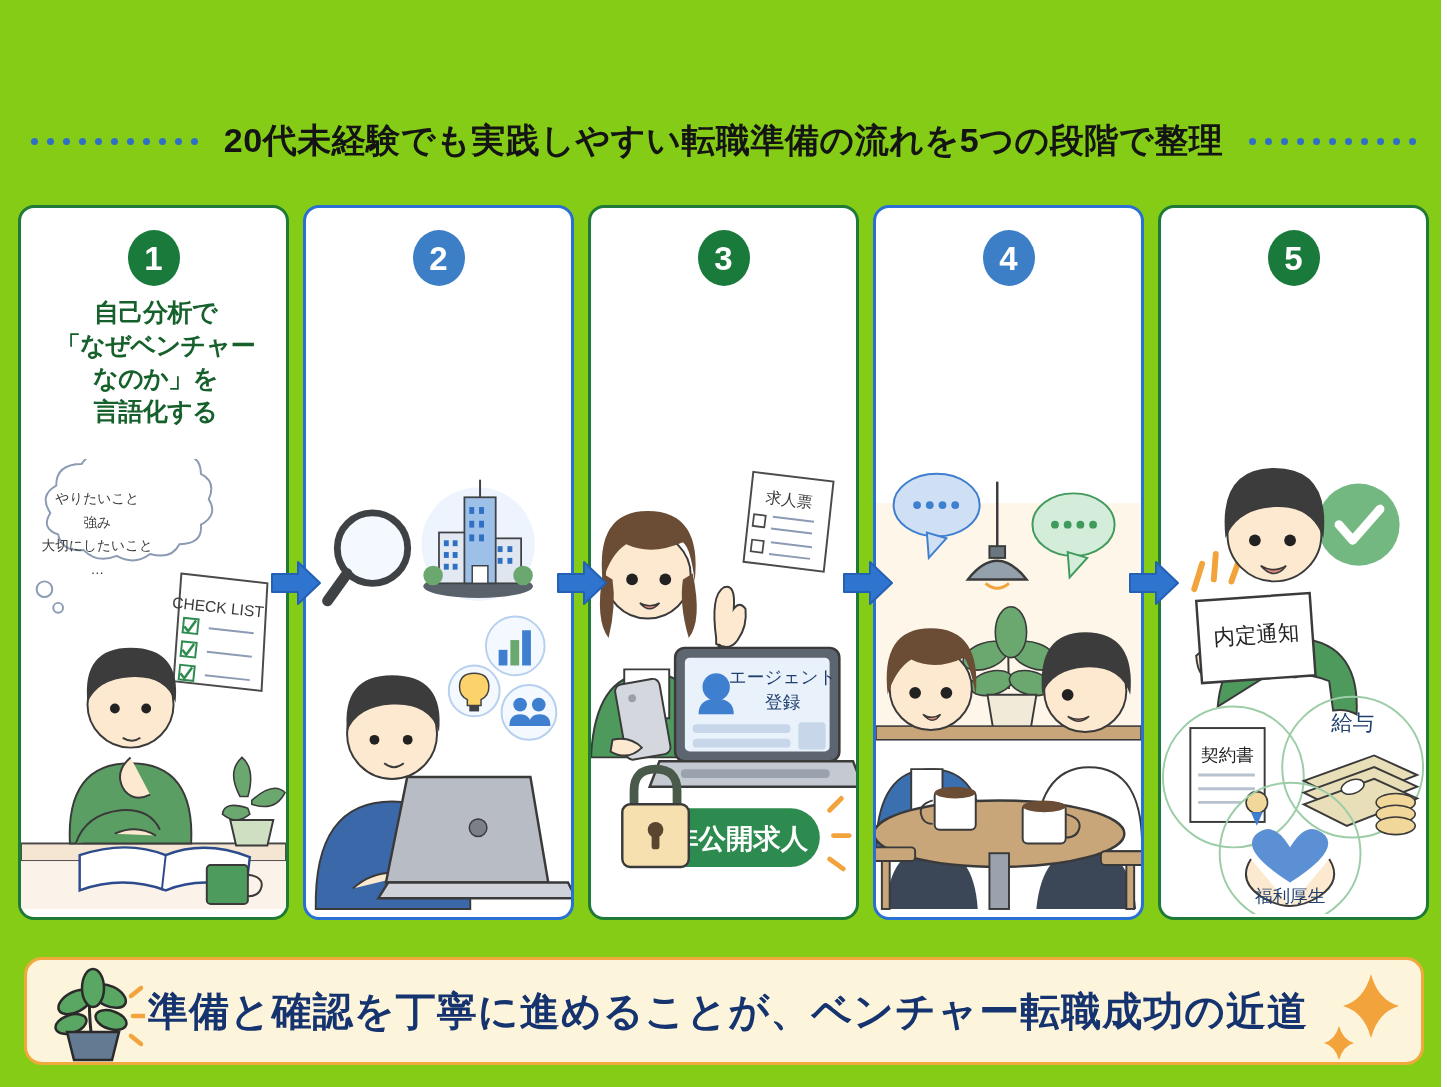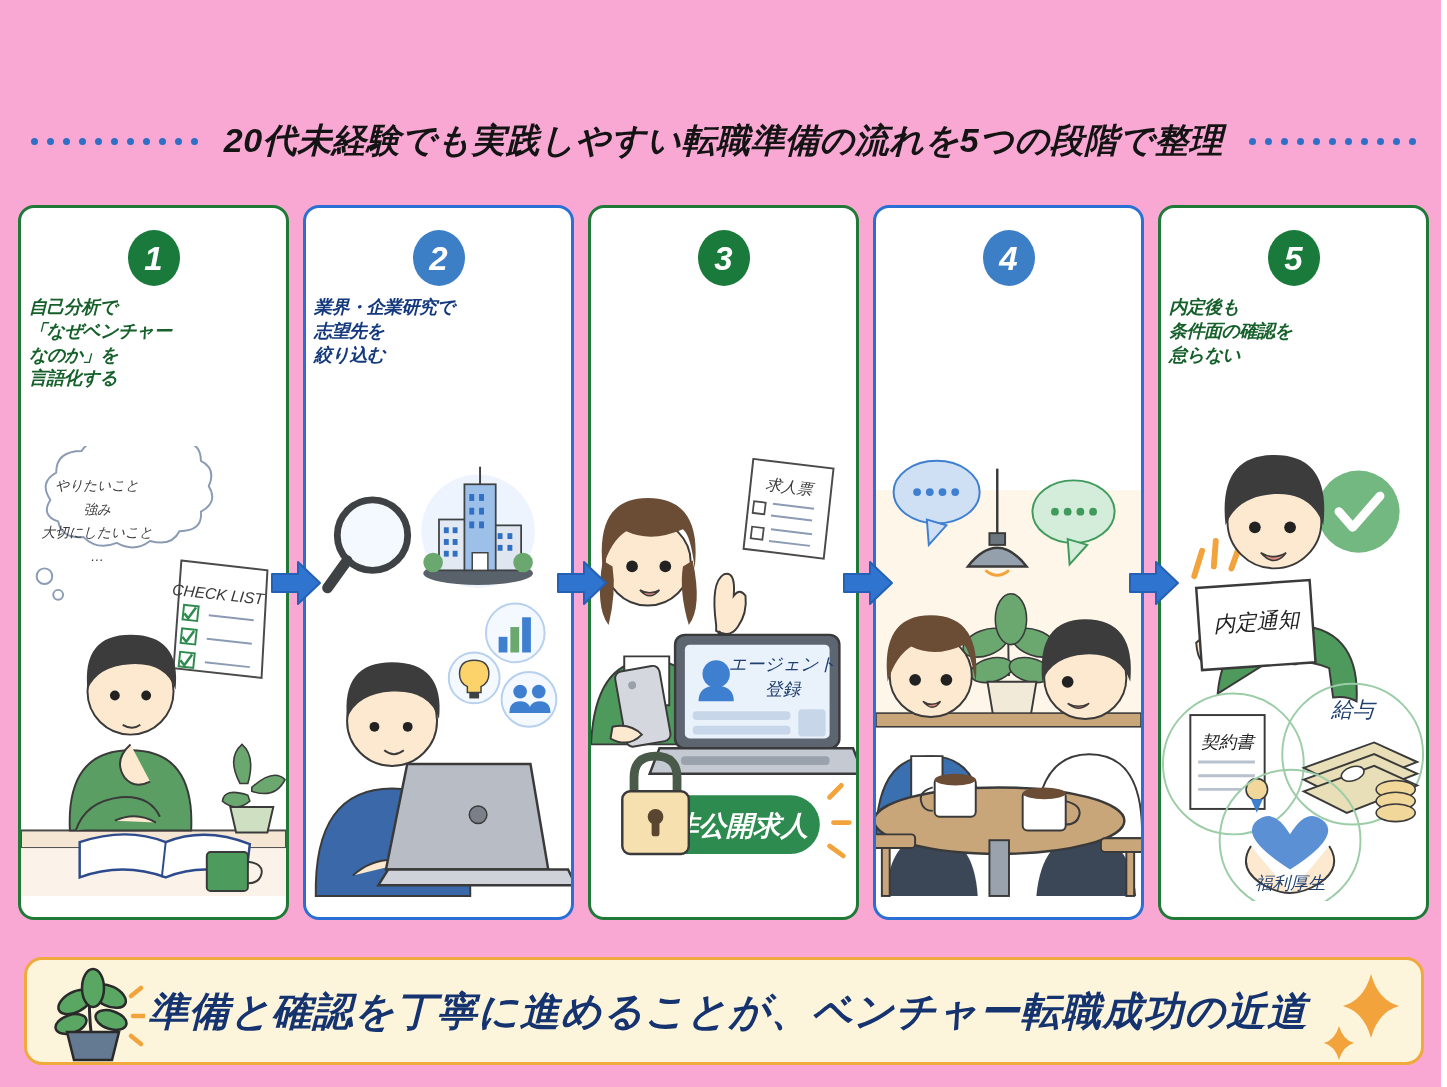--- a/index.html
+++ b/index.html
@@ -3,21 +3,21 @@
 <meta charset="utf-8">
 <title>転職準備の流れ</title>
 <style>
   * { box-sizing: border-box; margin: 0; padding: 0; }
   html, body {
     width: 1447px; height: 1087px;
     background: #ffffff;
     font-family: "Liberation Sans", "DejaVu Sans", sans-serif;
     overflow: hidden;
   }
-  .page { position: relative; width: 1441px; height: 1087px; background:#f9a8d4;font-style:italic; }
+  .page { position: relative; width: 1441px; height: 1087px; background:#84cc16; }
 
   
   .header {
     position: absolute; top: 118px; left: 0; width: 1447px;
     display: flex; align-items: center; justify-content: center; gap: 26px;
   }
   .dots { display: flex; align-items: center; gap: 9px; }
   .dots i { display:block; width: 7px; height: 7px; border-radius: 50%; background: #2f6fc4; }
   .header-title {
     font-size: 34px; font-weight: 700; color: #141414;
@@ -45,27 +45,28 @@
     width: 52px; height: 56px; border-radius: 50%;
     background: #1a7a3c; color: #fff;
     font-size: 33px; font-weight: 700;
     display: flex; align-items: center; justify-content: center;
     line-height: 1;
   }
   .card.blue .num { background: #3d7fc6; }
 
   .card-title {
     position: absolute; top: 88px; left: 8px; right: 4px;
-    font-size: 18px; font-weight: 700; line-height: 1.32;
+    text-align: center;
+    font-size: 25px; font-weight: 700; line-height: 1.32;
     color: #16612b; white-space: pre-line;
     letter-spacing: -0.5px;
   }
   .card.blue .card-title { color: #14397c; }
 
-  .illus { position: absolute; left: 0; right: 0; bottom: 16px; height: 455px; }
+  .illus { position: absolute; left: 0; right: 0; bottom: 3px; height: 455px; }
   .illus svg { display: block; width: 100%; height: 100%; }
 
   
   .arrow {
     position: absolute; top: 560px; width: 52px; height: 46px; z-index: 6;
   }
   .arrow svg { display:block; width:100%; height:100%; }
 
   
   .footer {
@@ -188,23 +189,20 @@
           <g>
             <rect x="190" y="410" width="42" height="40" rx="4" fill="#4d9c5e" stroke="#3a3a3a" stroke-width="2"></rect>
             <path d="M232 420 q16 2 14 12 q-2 10 -14 10" fill="none" stroke="#3a3a3a" stroke-width="2"></path>
           </g>
         </svg>
       </div>
     </div>
 
     <div class="card blue">
       <div class="num">2</div>
-      <div class="card-title">業界・企業研究で
-志望先を
-絞り込む</div>
       <div class="illus">
         <svg viewBox="0 0 271 455" xmlns="http://www.w3.org/2000/svg">
 
           <g>
             <circle cx="68" cy="86" r="36" fill="#f4f8ff" stroke="#3f4245" stroke-width="7"></circle>
             <line x1="42" y1="112" x2="22" y2="140" stroke="#3f4245" stroke-width="11" stroke-linecap="round"></line>
           </g>
 
           <g>
             <circle cx="176" cy="82" r="58" fill="#eef4fd"></circle>
@@ -434,23 +432,20 @@
             <rect x="6" y="406" width="8" height="49"></rect>
             <rect x="230" y="396" width="48" height="14" rx="4"></rect>
             <rect x="256" y="410" width="8" height="45"></rect>
           </g>
         </svg>
       </div>
     </div>
 
     <div class="card">
       <div class="num">5</div>
-      <div class="card-title">内定後も
-条件面の確認を
-怠らない</div>
       <div class="illus">
         <svg viewBox="0 0 271 455" xmlns="http://www.w3.org/2000/svg">
 
           <g>
             <circle cx="202" cy="62" r="42" fill="#74b881"></circle>
             <path d="M182 62 l14 16 l28 -32" fill="none" stroke="#fff" stroke-width="9" stroke-linecap="round" stroke-linejoin="round"></path>
           </g>
 
           <g stroke="#f2a33c" stroke-width="6" stroke-linecap="round">
             <line x1="34" y1="128" x2="42" y2="102"></line>

